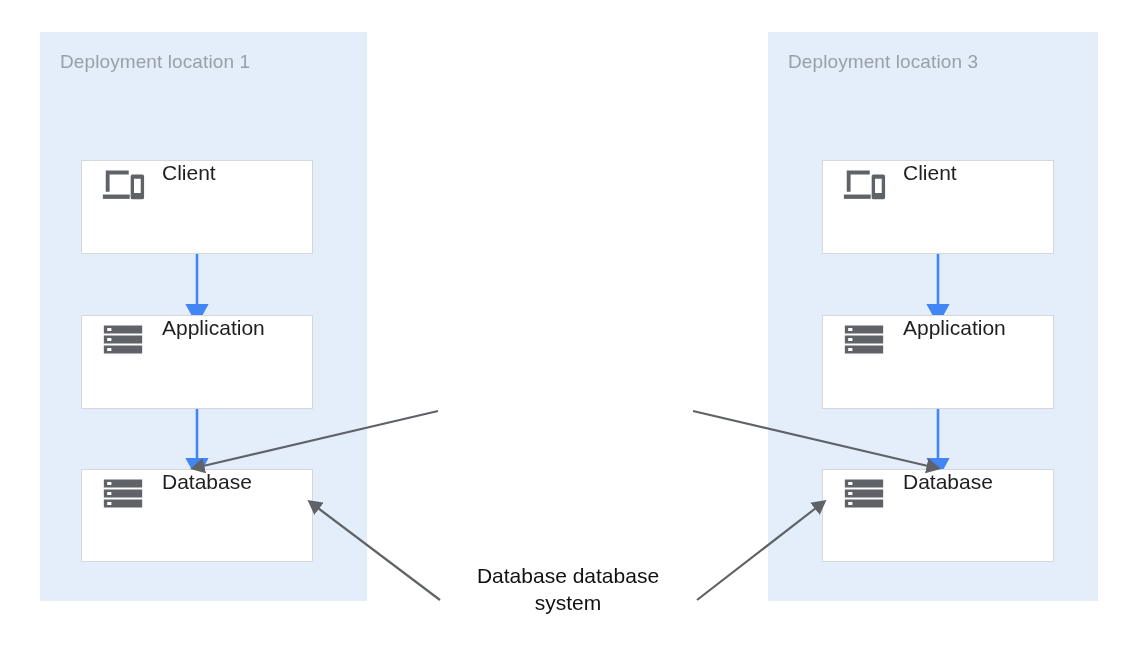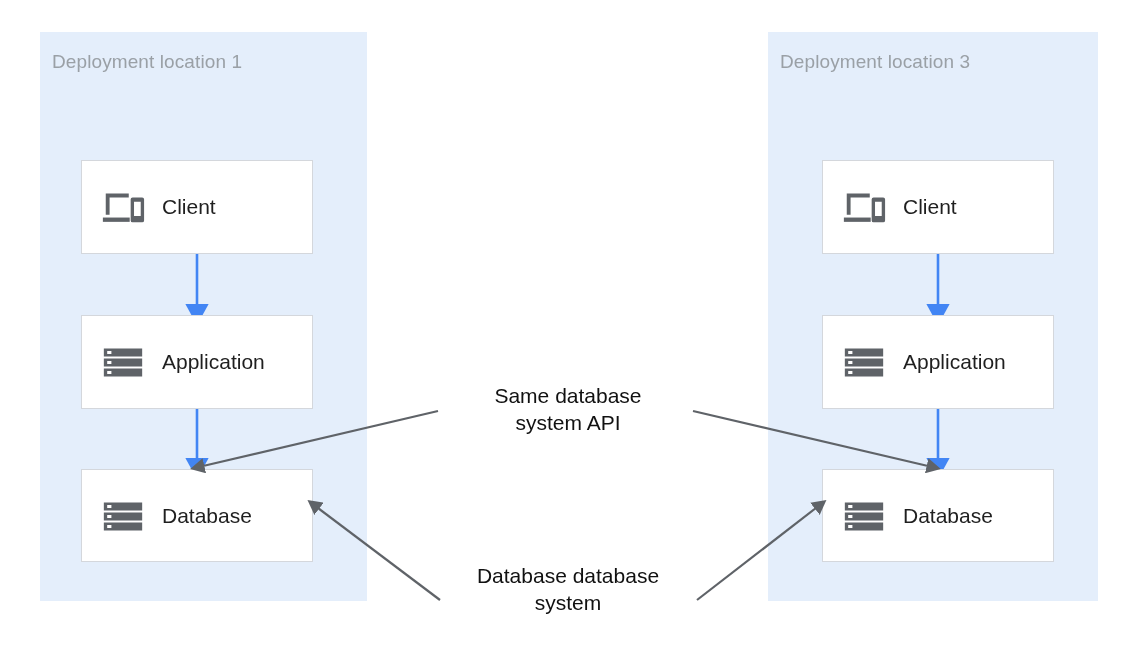--- a/index.html
+++ b/index.html
@@ -22,36 +22,36 @@
   
   .panel {
     position: absolute;
     background: #e4eefb;
     box-sizing: border-box;
   }
   #panel-left  { left: 40px;  top: 32px; width: 327px; height: 569px; }
   #panel-right { left: 768px; top: 32px; width: 330px; height: 569px; }
   .panel-title {
     position: absolute;
-    left: 12px;
+    left: 20px;
     top: 18px;
     font-size: 19px;
     line-height: 24px;
     color: #9aa0a6;
     letter-spacing: 0.1px;
     white-space: nowrap;
   }
   
   .node {
     position: absolute;
     background: #ffffff;
     border: 1px solid #d4d7dc;
     box-sizing: border-box;
     display: flex;
-    align-items: center;
+    align-items: flex-start;
     box-shadow: 0 0 0 0 rgba(0,0,0,0);
   }
   .node .icon {
     width: 46px;
     height: 46px;
     flex: 0 0 46px;
     margin-left: 18px;
     display: block;
   }
   .node .node-label {
@@ -187,19 +187,17 @@
 
     <line x1="438" y1="411" x2="203" y2="466" stroke="#5f6368" stroke-width="2.2" marker-end="url(#gray-arrow)"></line>
 
     <line x1="693" y1="411" x2="928" y2="466" stroke="#5f6368" stroke-width="2.2" marker-end="url(#gray-arrow)"></line>
 
     <line x1="440" y1="600" x2="318" y2="508" stroke="#5f6368" stroke-width="2.2" marker-end="url(#gray-arrow)"></line>
 
     <line x1="697" y1="600" x2="816" y2="508" stroke="#5f6368" stroke-width="2.2" marker-end="url(#gray-arrow)"></line>
   </svg>
 
-  <div class="annotation-text" id="annotation-api">Same database
-system API</div>
 
   <div class="annotation-text" id="annotation-diff">Database database
 system</div>
 
 </div>
 
 </body></html>

